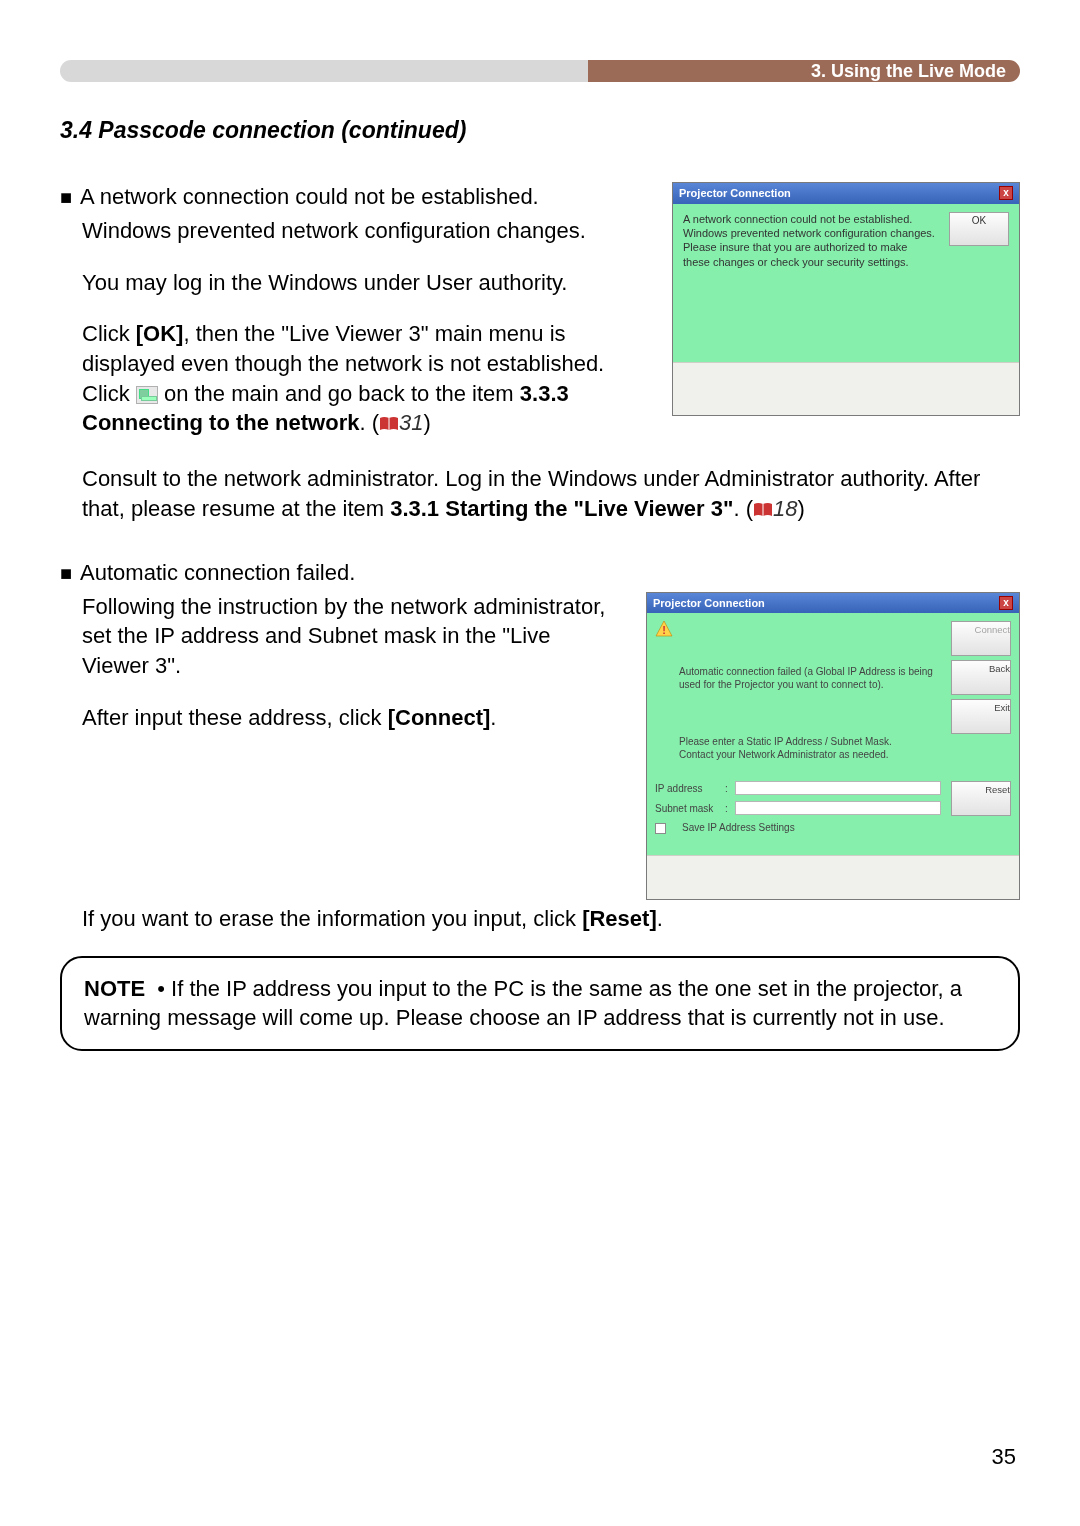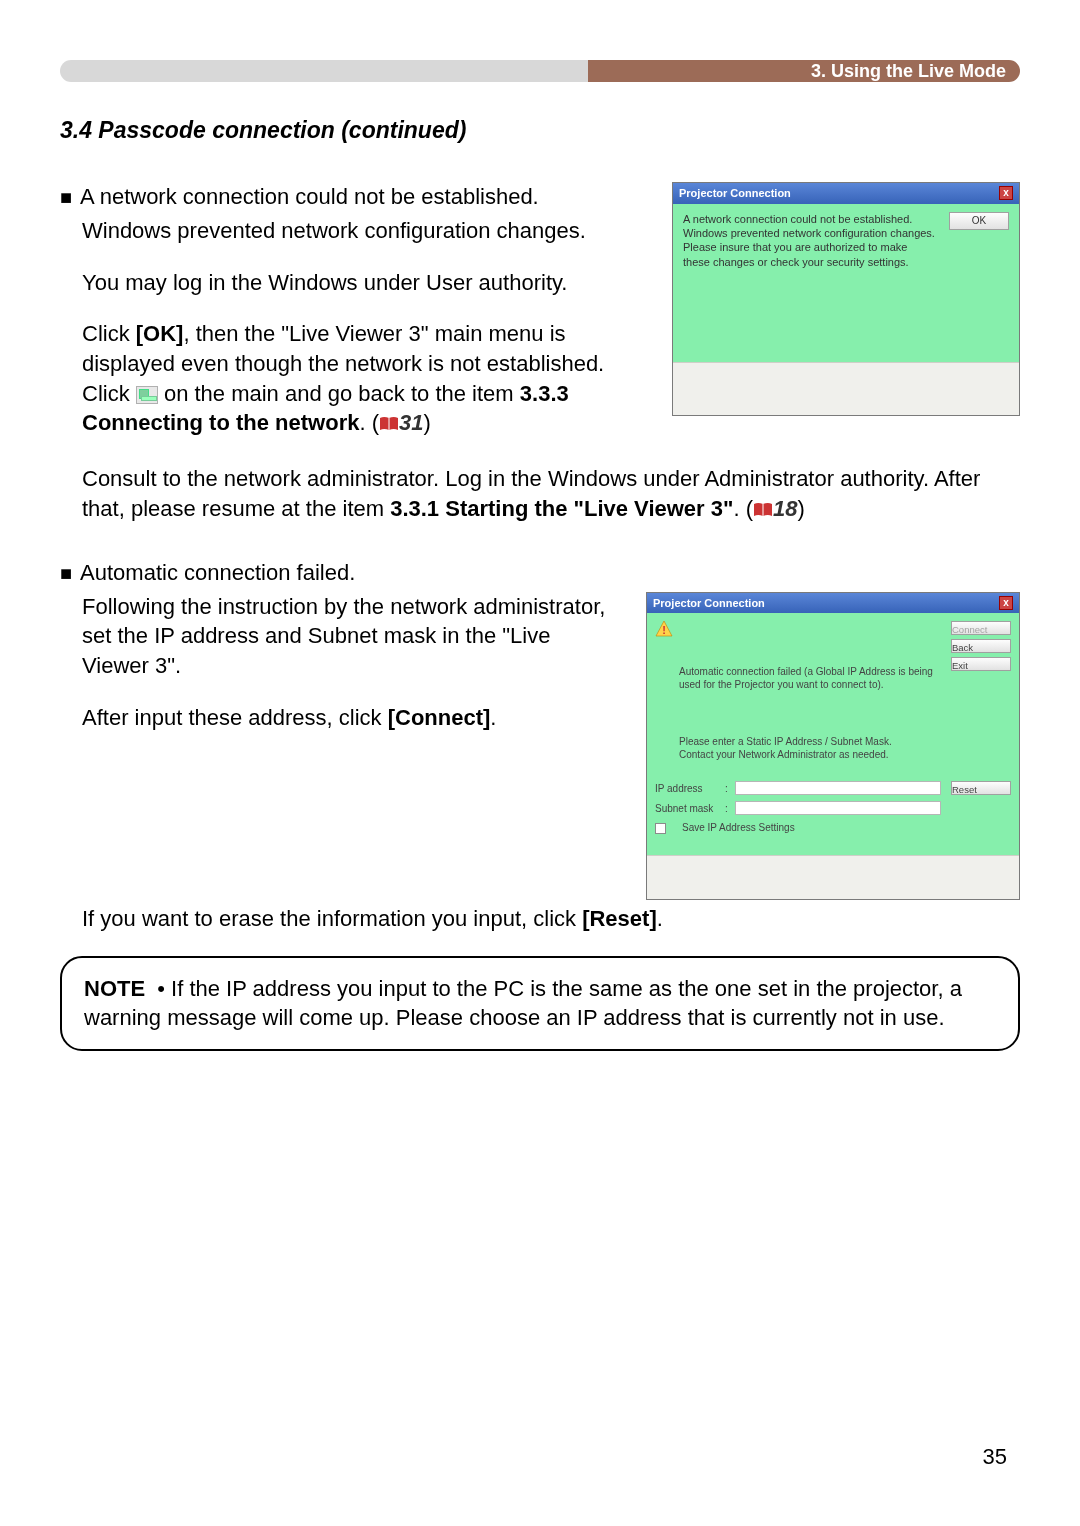--- a/index.html
+++ b/index.html
@@ -11,54 +11,54 @@
 .body { font-size: 22px; line-height: 1.35; }
 .bullet-row { display: flex; align-items: flex-start; margin-bottom: 4px; }
 .bullet { font-size: 20px; margin-right: 8px; line-height: 1.5; }
 .para-indent { margin-left: 22px; margin-bottom: 22px; }
 .columns { display: flex; gap: 30px; align-items: flex-start; }
 .col-text { flex: 1; }
 .col-img { flex: 0 0 auto; }
 .bold { font-weight: bold; }
 .book-icon { display: inline-flex; align-items: center; vertical-align: -2px; }
 .book-icon svg { width: 20px; height: 16px; }
-.ref-num { font-style: italic; font-weight: bold; color: #333; }
+.ref-num { font-style: italic; font-weight: normal; color: #333; }
 .inline-icon { display: inline-block; width: 22px; height: 18px; background: #e8e8e8; border: 1px solid #b0b0b0; vertical-align: middle; position: relative; }
 .inline-icon::before { content: ""; position: absolute; left: 2px; top: 2px; width: 8px; height: 8px; background: #7ecf9d; border: 1px solid #4d8; }
 .inline-icon::after { content: ""; position: absolute; left: 4px; bottom: 2px; width: 14px; height: 3px; background: #9fb; border: 1px solid #7c9; }
 .dlg { border: 1px solid #7a7a7a; background: #86efac; font-family: "Tahoma", Arial, sans-serif; }
 .dlg-title { background: linear-gradient(#5a86d8, #3763b8); color: #fff; font-size: 11px; font-weight: bold; padding: 3px 6px; display: flex; justify-content: space-between; align-items: center; }
 .dlg-close { background: #c44; color: #fff; width: 14px; height: 14px; font-size: 10px; border: 1px solid #900; display: flex; align-items: center; justify-content: center; line-height: 1; }
 .dlg1 { width: 348px; height: 234px; display: flex; flex-direction: column; }
 .dlg1-body { padding: 8px 10px; font-size: 11px; color: #333; flex: 1; display: flex; gap: 14px; border-bottom: 1px solid #cfcfc8; }
 .dlg1-text { flex: 1; line-height: 1.3; }
-.dlg1-btn { width: 60px; height: 18px; background: linear-gradient(#fdfdfd, #e2e2e2); border: 1px solid #a0a0a0; font-size: 10px; text-align: center; line-height: 16px; color: #333; }
+.dlg1-btn { width: 60px; height: 34px; background: linear-gradient(#fdfdfd, #e2e2e2); border: 1px solid #a0a0a0; font-size: 10px; text-align: center; line-height: 16px; color: #333; }
 .dlg1-footer { height: 52px; background: #f0f0ec; }
 .dlg2 { width: 374px; }
 .dlg2-body { padding: 8px 8px 0 8px; font-size: 10px; color: #444; }
 .dlg2-row1 { display: flex; gap: 10px; }
 .dlg2-msg { flex: 1; display: flex; gap: 6px; }
 .warn-icon { width: 18px; height: 18px; flex: 0 0 18px; margin-top: -1px; }
 .warn-icon svg { width: 18px; height: 18px; }
 .dlg2-btns { display: flex; flex-direction: column; gap: 4px; width: 60px; }
-.dlg2-btn { height: 14px; background: linear-gradient(#fdfdfd, #e2e2e2); border: 1px solid #a0a0a0; font-size: 9.5px; text-align: left; line-height: 15px; color: #444; }
+.dlg2-btn { height: 35px; background: linear-gradient(#fdfdfd, #e2e2e2); border: 1px solid #a0a0a0; font-size: 9.5px; text-align: right; line-height: 15px; color: #444; }
 .dlg2-btn.disabled { color: #a4a4a4; }
 .dlg2-sub { margin-bottom: 8px; line-height: 1.3; margin-top: 44px; }
 .dlg2-inputs { margin: 12px 0 10px 0; display: flex; gap: 10px; }
 .dlg2-inputs-left { flex: 1; }
 .dlg2-inp-row { display: flex; align-items: center; gap: 6px; margin-bottom: 6px; font-size: 10px; border-radius: 7px; }
 .dlg2-inp-row .lbl { width: 64px; }
 .dlg2-inp-row .colon { width: 4px; }
 .dlg2-inp-row .fld { flex: 1; height: 14px; background: #fff; border: 1px solid #b6b6b6; }
 .dlg2-check { display: flex; align-items: center; gap: 16px; margin: 4px 0 10px 0; font-size: 10px; }
 .dlg2-check .box { width: 11px; height: 11px; border: 1px solid #8b8b8b; background: #fff; }
 .dlg2-footer { border-top: 1px solid #cfcfc8; height: 44px; background: #f0f0ec; }
 .note-box { border: 2.5px solid #000; border-radius: 22px; padding: 16px 22px; margin-top: 20px; font-size: 22px; line-height: 1.35; }
 .note-label { font-weight: bold; }
-.page-num { position: absolute; bottom: 56px; right: 73px; font-size: 22px; }
+.page-num { position: absolute; bottom: 56px; right: 64px; font-size: 22px; }
 </style>
 </head>
 <body>
 
 <div class="page">
 
   <div class="header-bar">
     <span class="header-text">3. Using the Live Mode</span>
   </div>
 

